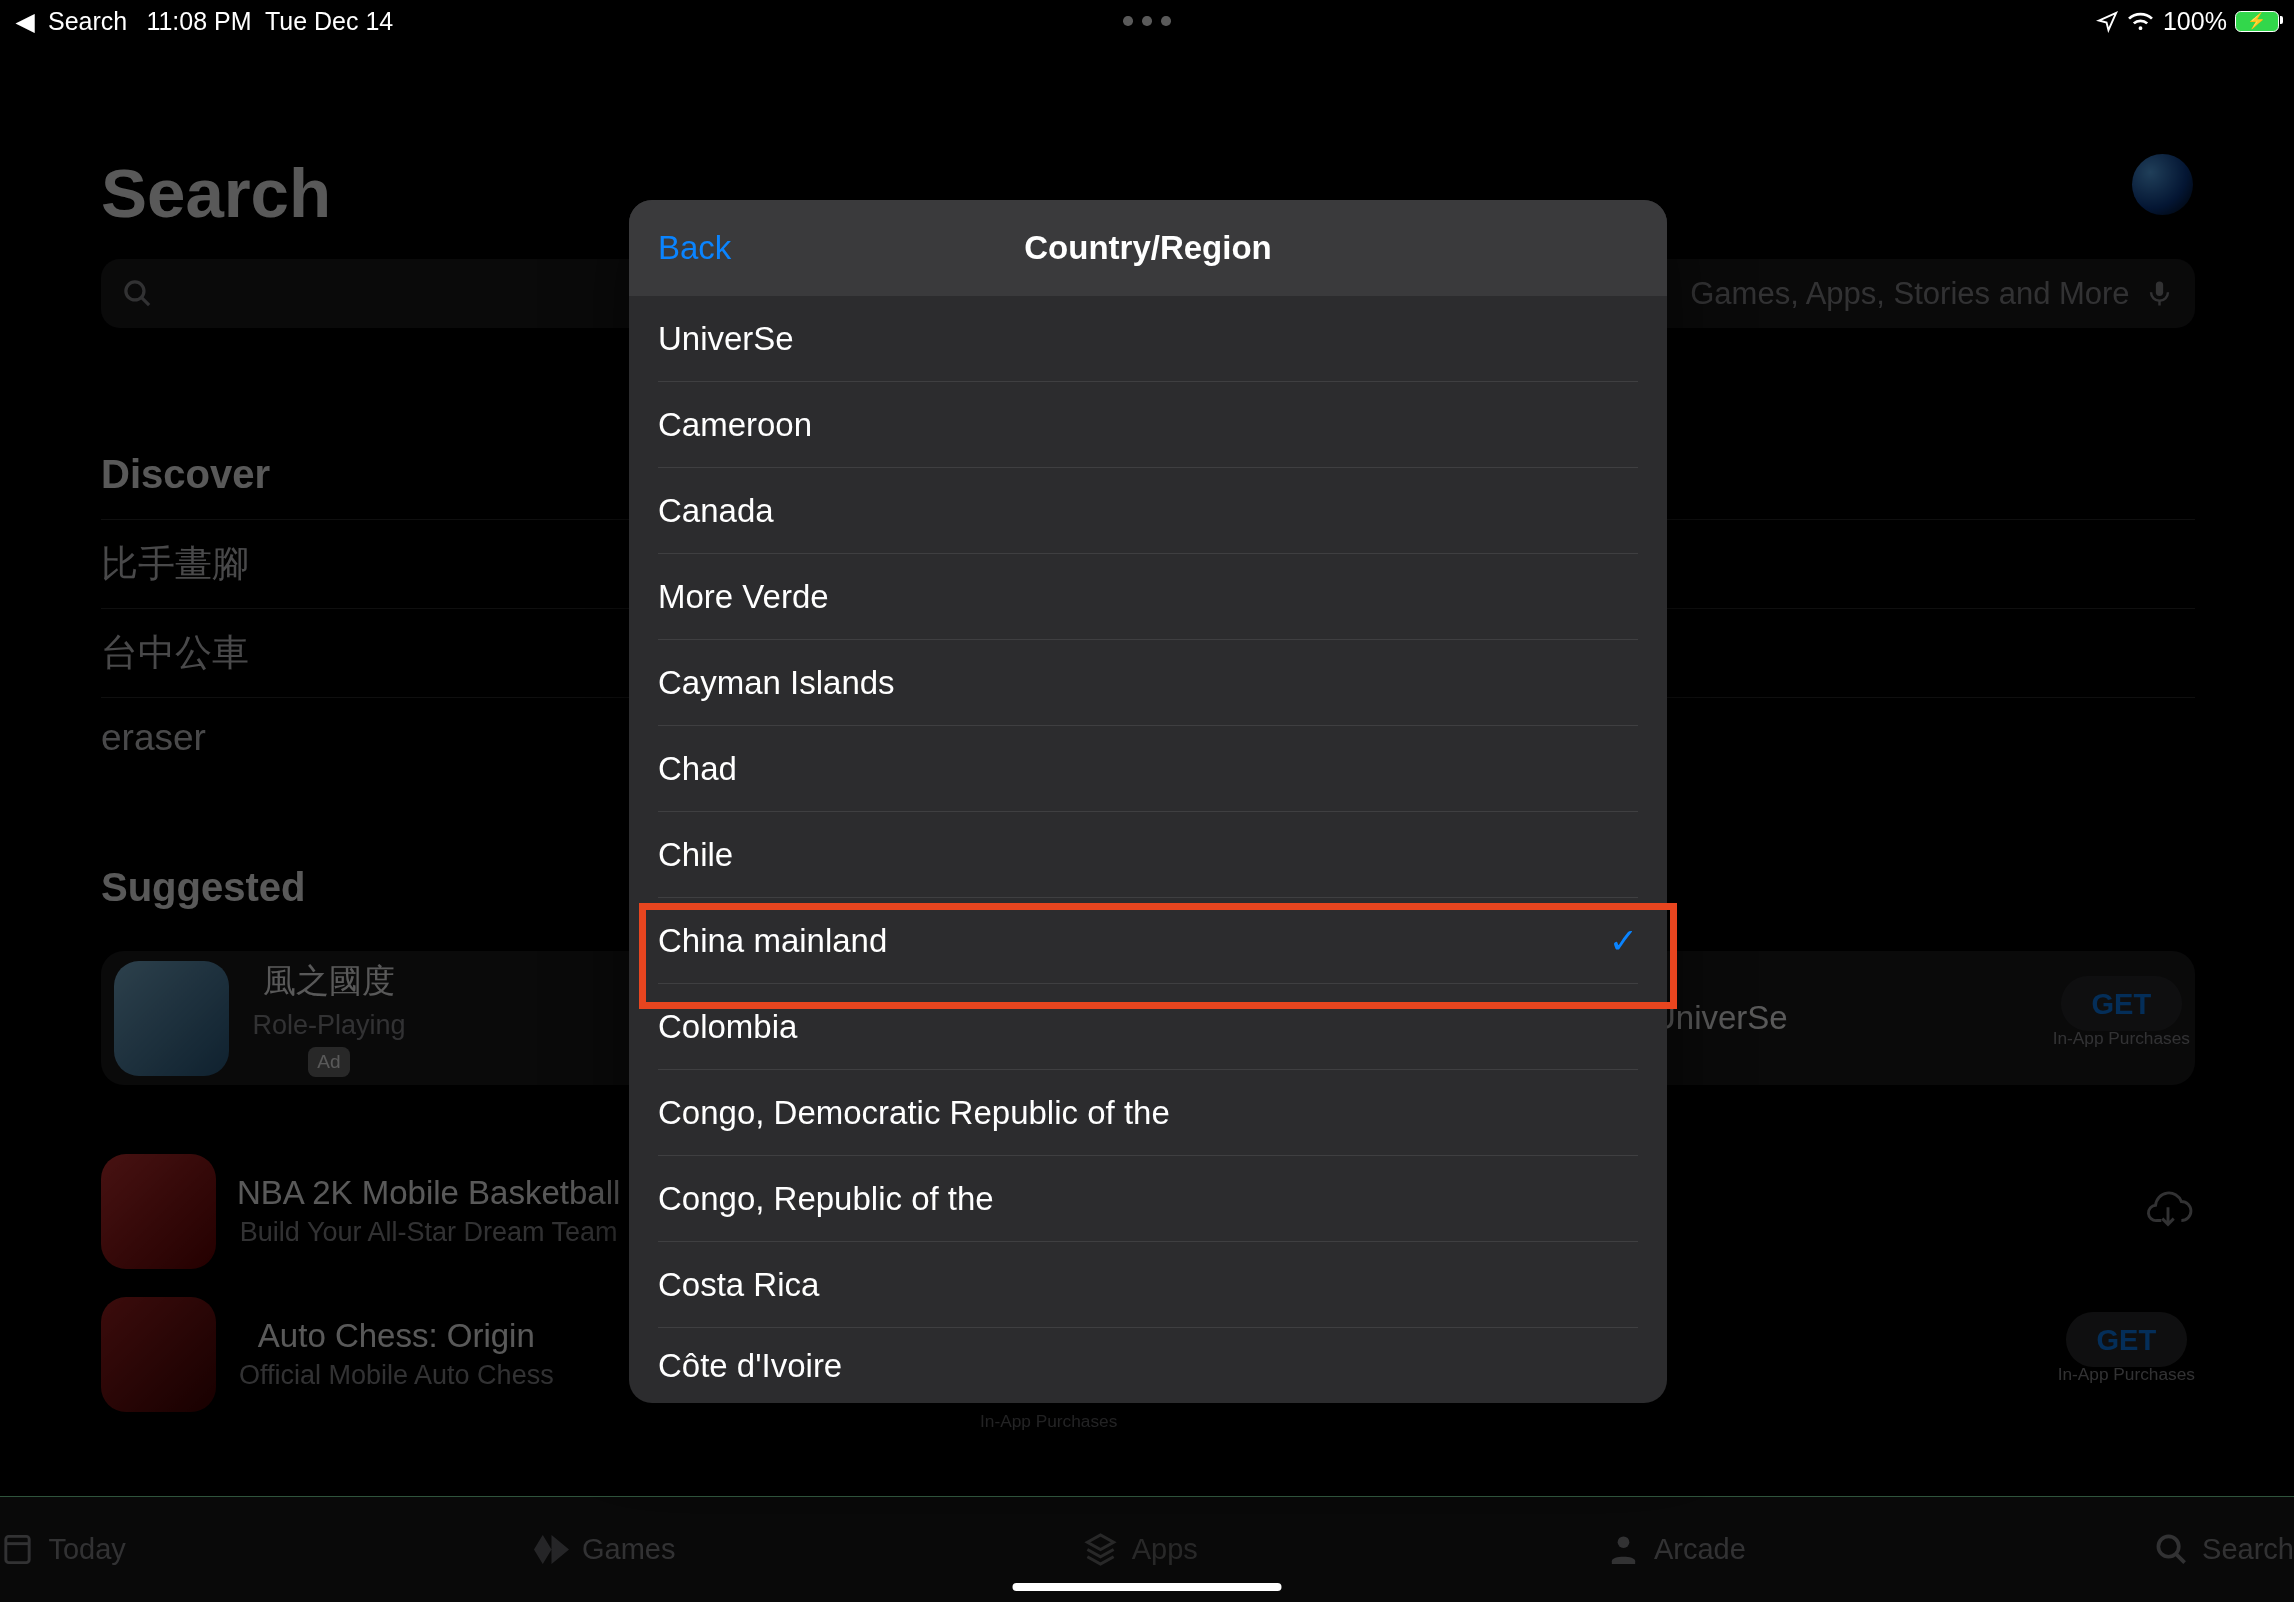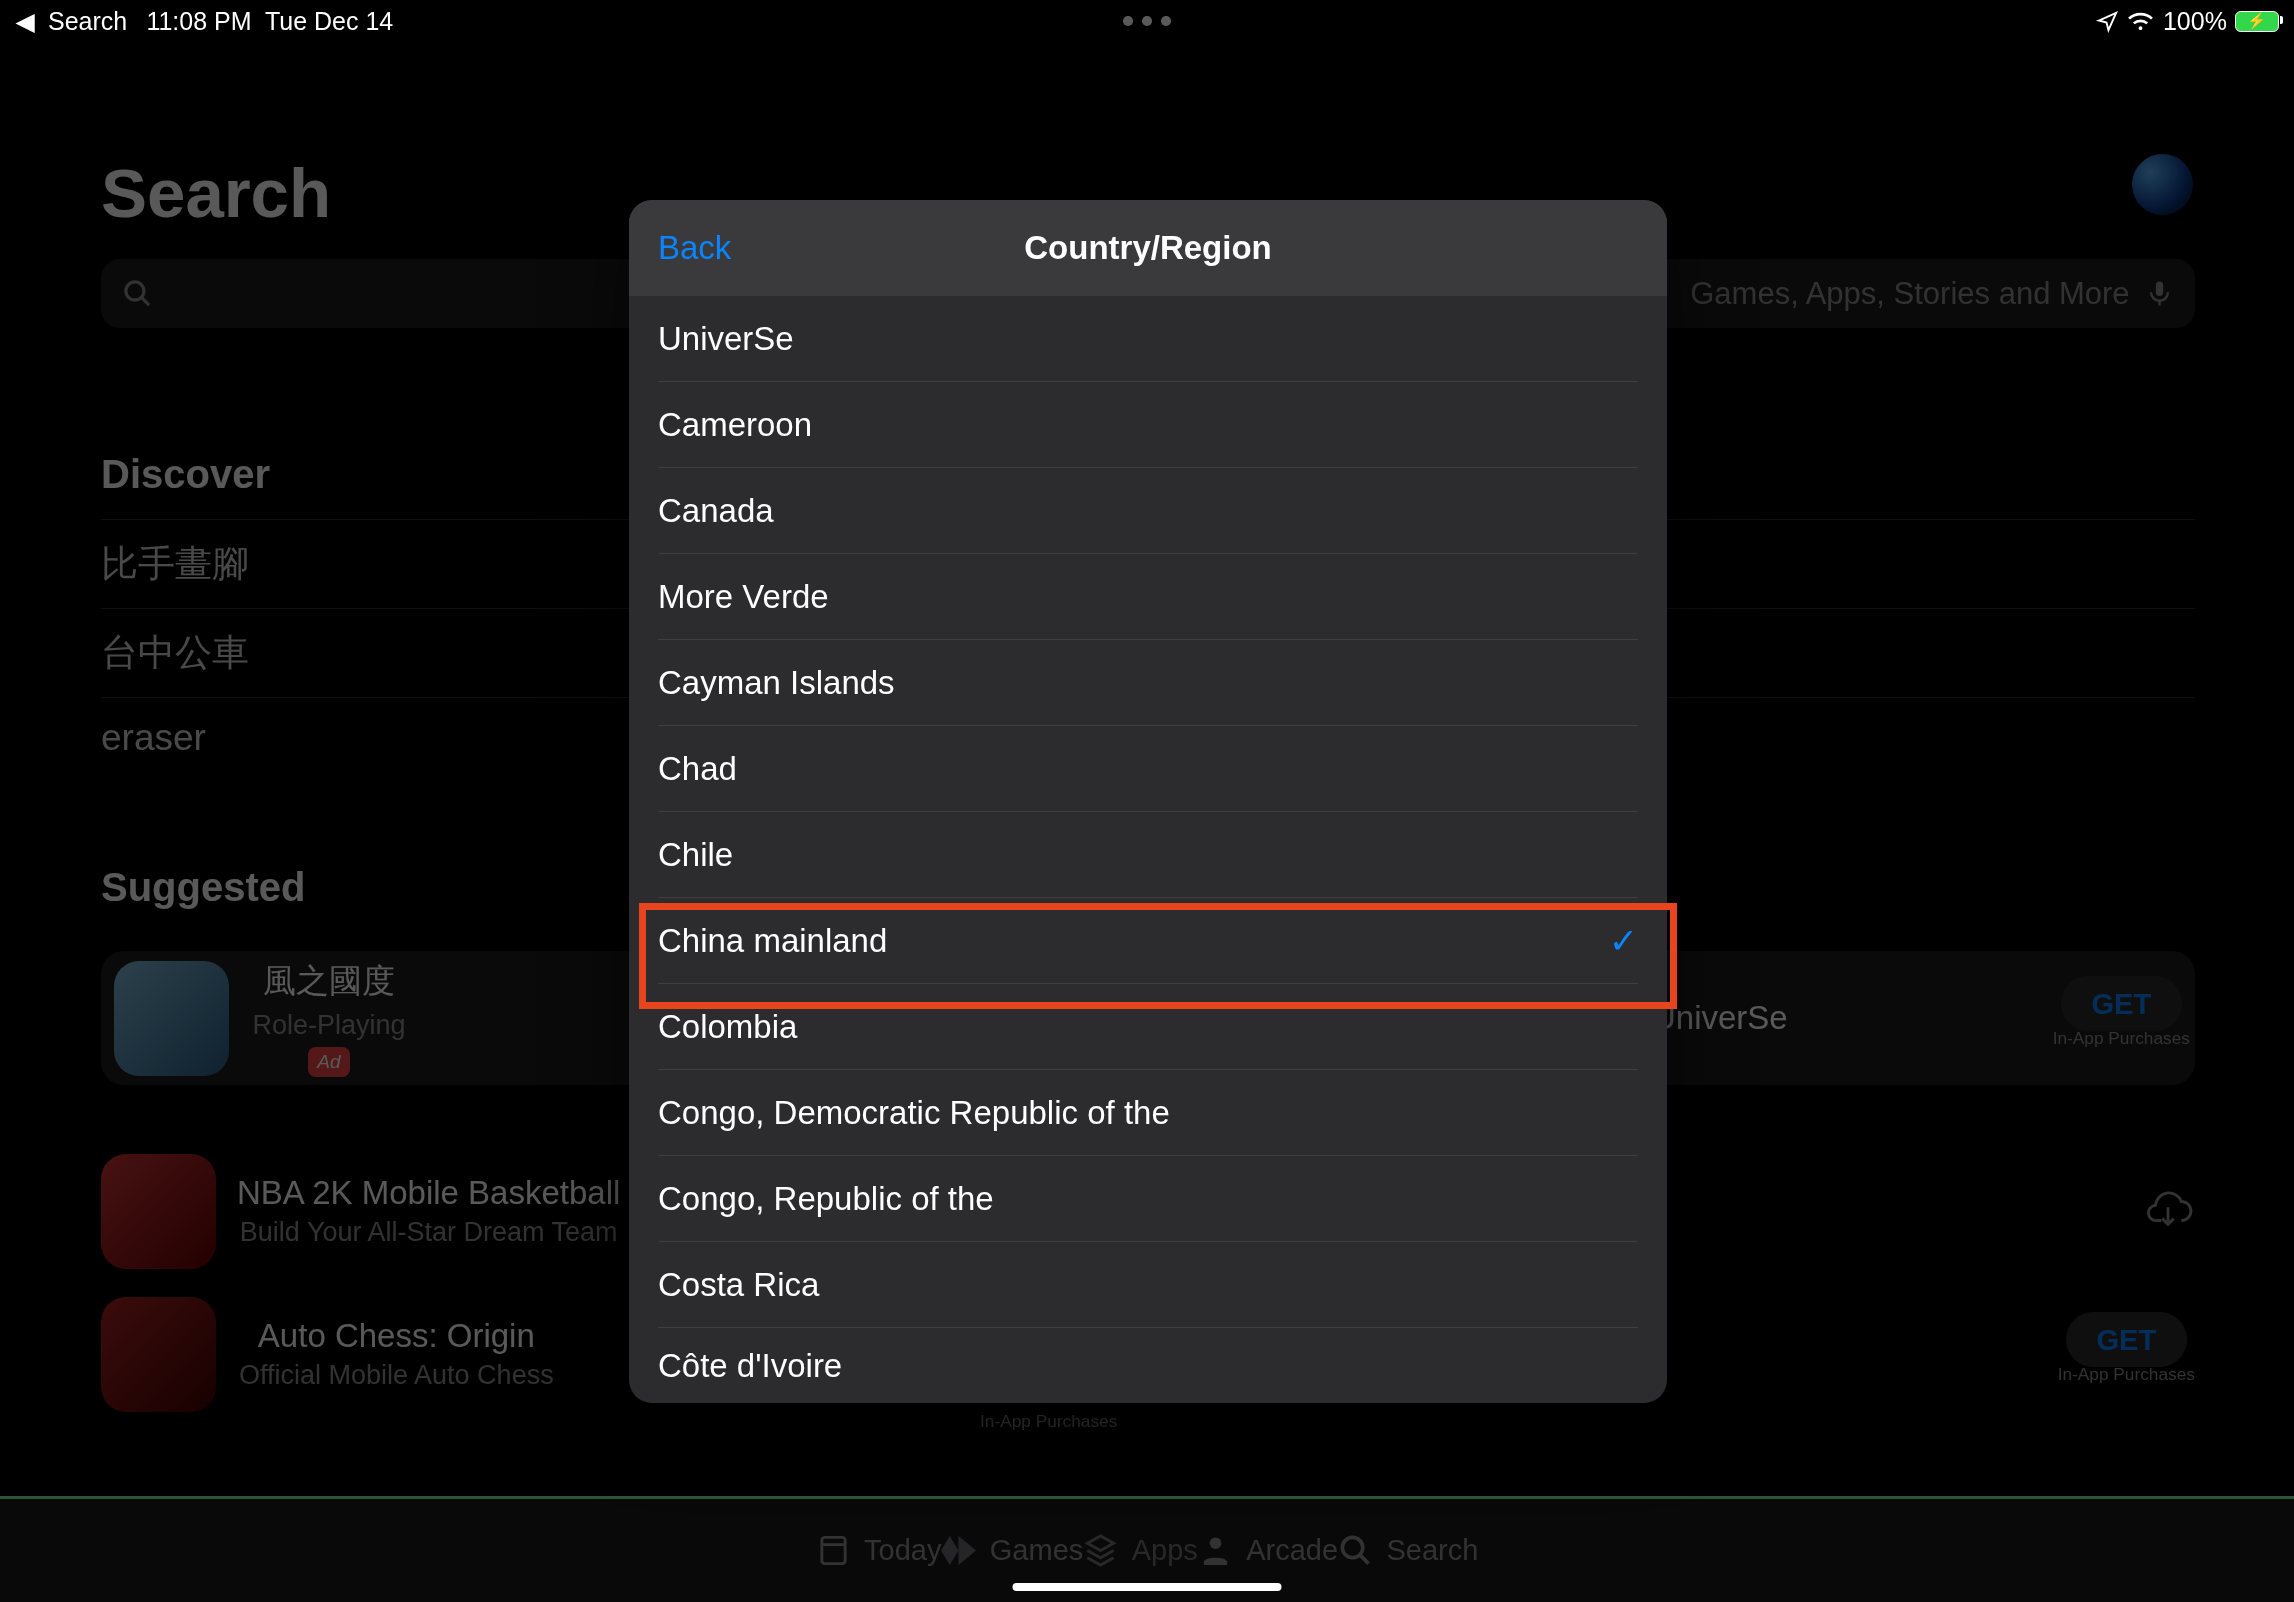--- a/index.html
+++ b/index.html
@@ -36,24 +36,24 @@
   .app-row { position:absolute; left:101px; width:2094px; height:134px; display:flex; align-items:center; gap:23px; }
   .app-row .appicon { width:115px; height:115px; border-radius:25px; background:#333; }
   .app-row .meta { display:flex; flex-direction:column; gap:5.8px;align-items:center; }
   .app-row .name { font-size:33px; color:#fff; }
   .app-row .sub { font-size:27px; color:#8e8e93; }
   .app-row.ad { background:#1c1c1e; border-radius:23px; padding:9.6px 13.4px; }
   .app-right { margin-left:auto; text-align:center; }
   .getbtn { background:#2c2c2e; color:#0a84ff; font-weight:700; padding:11.5px 31px; border-radius:960px; font-size:29px; }
   .iap { display:block; font-size:17.3px; color:#8e8e93; margin-top:7.7px; }
   .cloud-dl { color:#8e8e93; }
-  .adpill { background:#ef4444; color:#fff; font-size:19px; padding:3.8px 9.6px; border-radius:7.7px; display:inline-block;font-style:italic; }
-  
-  
-  .tabbar { position:absolute; left:0; right:0; bottom:0; height:106px; background:rgba(28,28,30,0.9); display:flex; justify-content:center; align-items:center; border-top:3px solid #86efac; }
+  .adpill { background:#737373; color:#fff; font-size:19px; padding:3.8px 9.6px; border-radius:7.7px; display:inline-block; }
+  
+  
+  .tabbar { position:absolute; left:0; right:0; bottom:0; height:106px; background:rgba(28,28,30,0.9); display:flex; justify-content:space-between; align-items:center; border-top:1px solid #86efac; }
   .tab { display:flex; align-items:center; gap:13.4px; color:#8e8e93; font-size:29px; }
   .tab.active { color:#737373; }
   .home-indicator { position:absolute; left:50%; bottom:11.5px; transform:translateX(-50%); width:269px; height:7.7px; border-radius:7.7px; background:#fff; }
   
   
   .modal { position:absolute; left:629px; top:200px; width:1038px; height:1203px; background:#2c2c2e; border-radius:23px 23px 23px 23px; overflow:hidden; box-shadow:0 19px 77px rgba(0,0,0,0.6); }
   .modal-header { height:96px; background:#3a3a3c; display:flex; align-items:center; justify-content:center; position:relative; }
   .modal-back { position:absolute; left:29px; color:#0a84ff; font-size:33px; }
   .modal-title { color:#fff; font-size:33px; font-weight:600; }
   .modal-list { padding:0 29px; }

